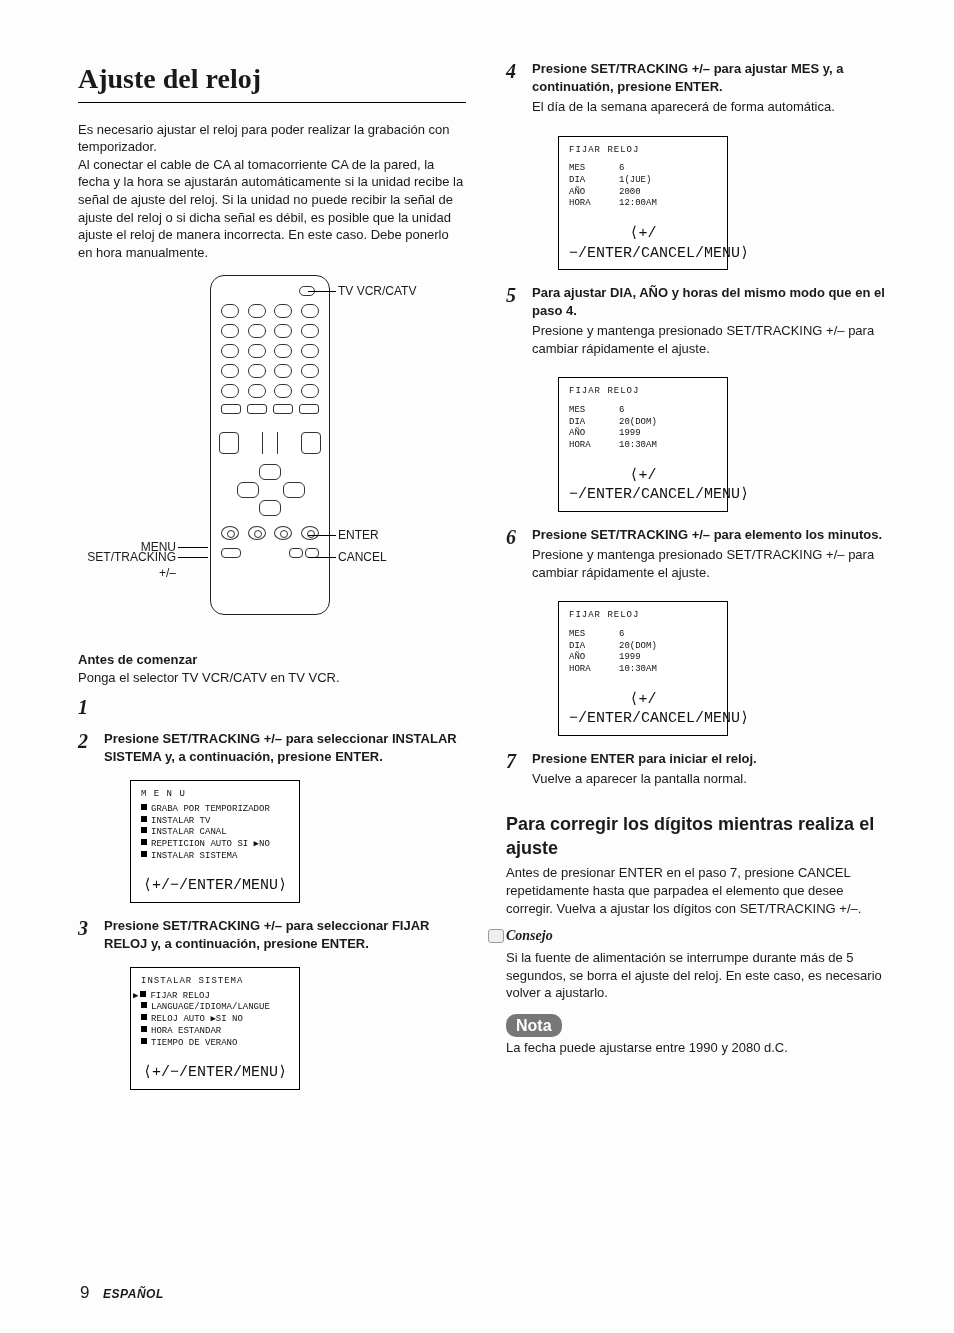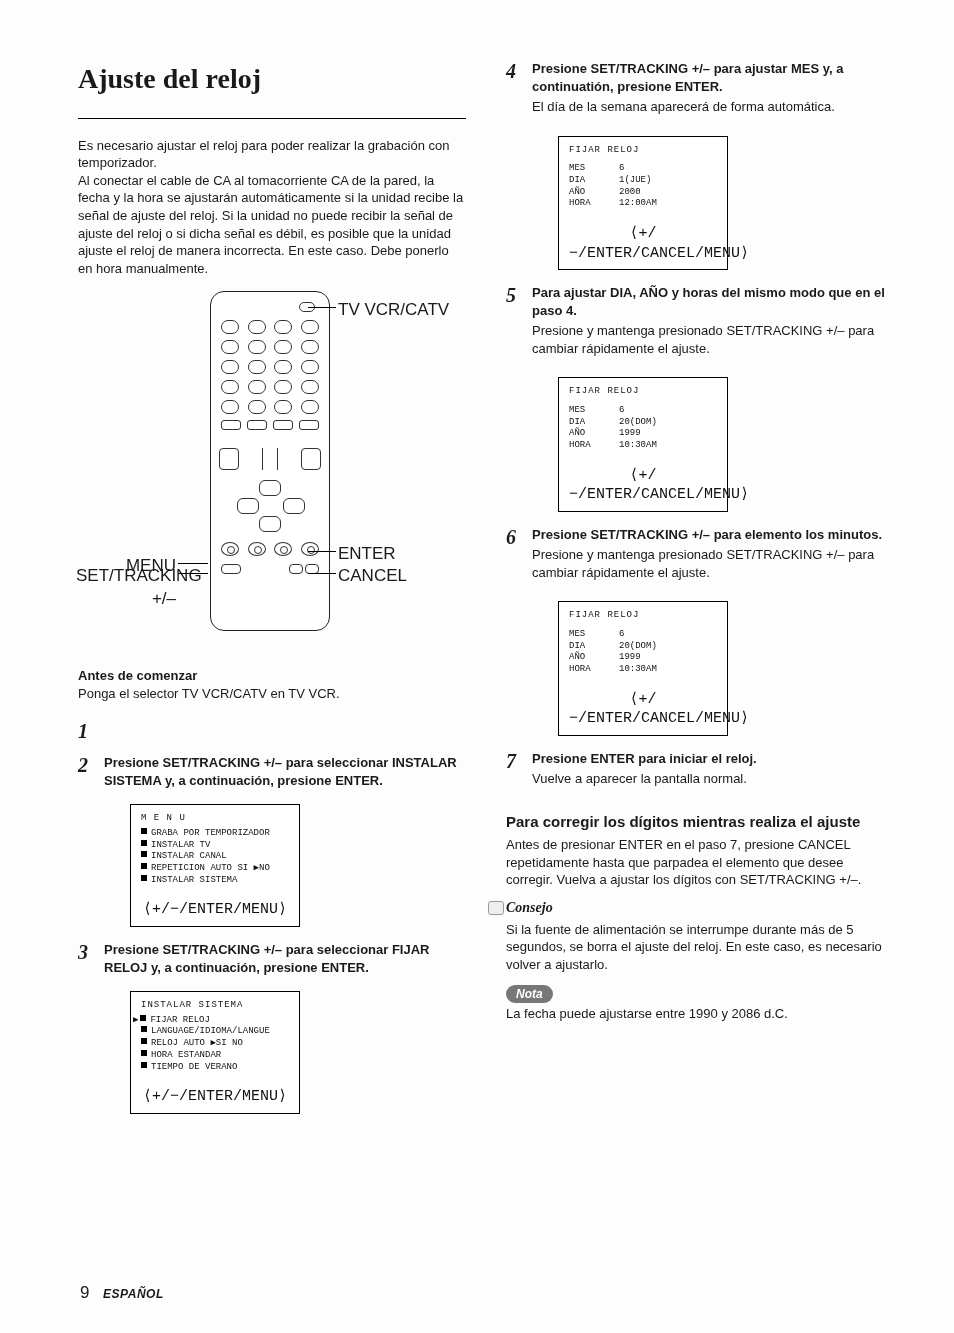--- a/index.html
+++ b/index.html
@@ -17,21 +17,21 @@
   .cols {
     display: flex;
     gap: 40px;
   }
   .col { flex: 1; }
   h1 {
     font-family: Georgia, 'Times New Roman', serif;
     font-weight: bold;
     font-size: 28px;
     border-bottom: 1.5px solid #000;
-    padding-bottom: 20px;
+    padding-bottom: 4px;
     margin-bottom: 18px;
   }
   .intro { margin-bottom: 14px; }
   .remote-block {
     position: relative;
     height: 360px;
     margin-bottom: 16px;
   }
   .remote {
     position: absolute;
@@ -57,23 +57,23 @@
   .remote .dpad .dn { bottom:0; left:22px; }
   .remote .dpad .lt { top:18px; left:0; }
   .remote .dpad .rt { top:18px; right:0; }
   .remote .lowrow { position:absolute; top:250px; left:10px; right:10px; display:flex; justify-content:space-between; }
   .remote .dot { width:18px; height:14px; border:1px solid #333; border-radius:50%; position:relative; }
   .remote .dot::after { content:''; position:absolute; top:3px; left:5px; width:6px; height:6px; border:1px solid #333; border-radius:50%; }
   .remote .lowrow2 { position:absolute; top:272px; left:10px; right:10px; display:flex; justify-content:space-between; align-items:center; }
   .remote .pill { width:20px; height:10px; border:1px solid #333; border-radius:4px; }
   .remote .dbl { display:flex; gap:2px; }
   .remote .dbl .p { width:14px; height:10px; border:1px solid #333; border-radius:4px; }
-  .callout { position:absolute; font-size:17px; }
+  .callout { position:absolute; font-size:12px; }
   .callout .line { position:absolute; border-top:1px solid #000; }
-  .before-begin { margin-bottom:18px; }
+  .before-begin { margin-bottom:10px; }
   .before-begin .bold { font-weight:bold; }
   .step { display:flex; margin-bottom:12px; }
   .step-num {
     font-family: Georgia, 'Times New Roman', serif;
     font-style: italic;
     font-weight: bold;
     font-size: 20px;
     width: 26px;
     flex-shrink: 0;
     line-height: 1.1;
@@ -91,21 +91,21 @@
     font-size: 9px;
     line-height: 1.3;
     color:#111;
   }
   .screen .title { letter-spacing:1px; margin-bottom:3px; }
   .screen .menu-line { display:flex; align-items:flex-start; }
   .screen .bullet { width:6px; height:6px; background:#000; margin-right:4px; flex-shrink:0; }
   .screen .footer { margin-top:14px; text-align:center; font-size:15px; }
   .screen .kv { display:flex; }
   .screen .kv .k { width:50px; }
-  .sect-head { font-weight:bold; font-size:15px; margin:16px 0 4px 0; }
+  .sect-head { font-weight:bold; font-size:18px; margin:16px 0 4px 0; }
   .tip-label {
     font-family: Georgia, 'Times New Roman', serif;
     font-style: italic;
     font-weight: bold;
     font-size: 14px;
     display:inline-block;
     margin:10px 0 3px 0;
     position:relative;
   }
   .tip-label::before {
@@ -115,22 +115,21 @@
     width:14px; height:12px;
     border:1px solid #999;
     border-radius:3px;
     background:#eee;
   }
   .nota {
     display:inline-block;
     background:#777;
     color:#fff;
     font-weight:bold;
-    font-style:italic;
-    font-size:12px;
+    font-size:16px;
     border-radius:10px;
     padding:1px 10px;
     margin:12px 0 2px 0;
   }
   .page-footer {
     position:absolute;
     bottom:28px;
     left:80px;
     font-size:13px;
   }
@@ -407,20 +406,20 @@
       </div>
     </div>
 
     <div class="sect-head">Para corregir los dígitos mientras realiza el ajuste</div>
     <p>Antes de presionar ENTER en el paso 7, presione CANCEL repetidamente hasta que parpadea el elemento que desee corregir. Vuelva a ajustar los dígitos con SET/TRACKING +/–.</p>
 
     <div class="tip-label">Consejo</div>
     <p>Si la fuente de alimentación se interrumpe durante más de 5 segundos, se borra el ajuste del reloj. En este caso, es necesario volver a ajustarlo.</p>
 
     <div class="nota">Nota</div>
-    <p>La fecha puede ajustarse entre 1990 y 2086 d.C.</p>
+    <p>La fecha puede ajustarse entre 1990 y 2080 d.C.</p>
   </div>
 </div>
 
 <div class="page-footer">
   <span class="num">9</span>
   <span class="lang">ESPAÑOL</span>
 </div>
 
 </body></html>

